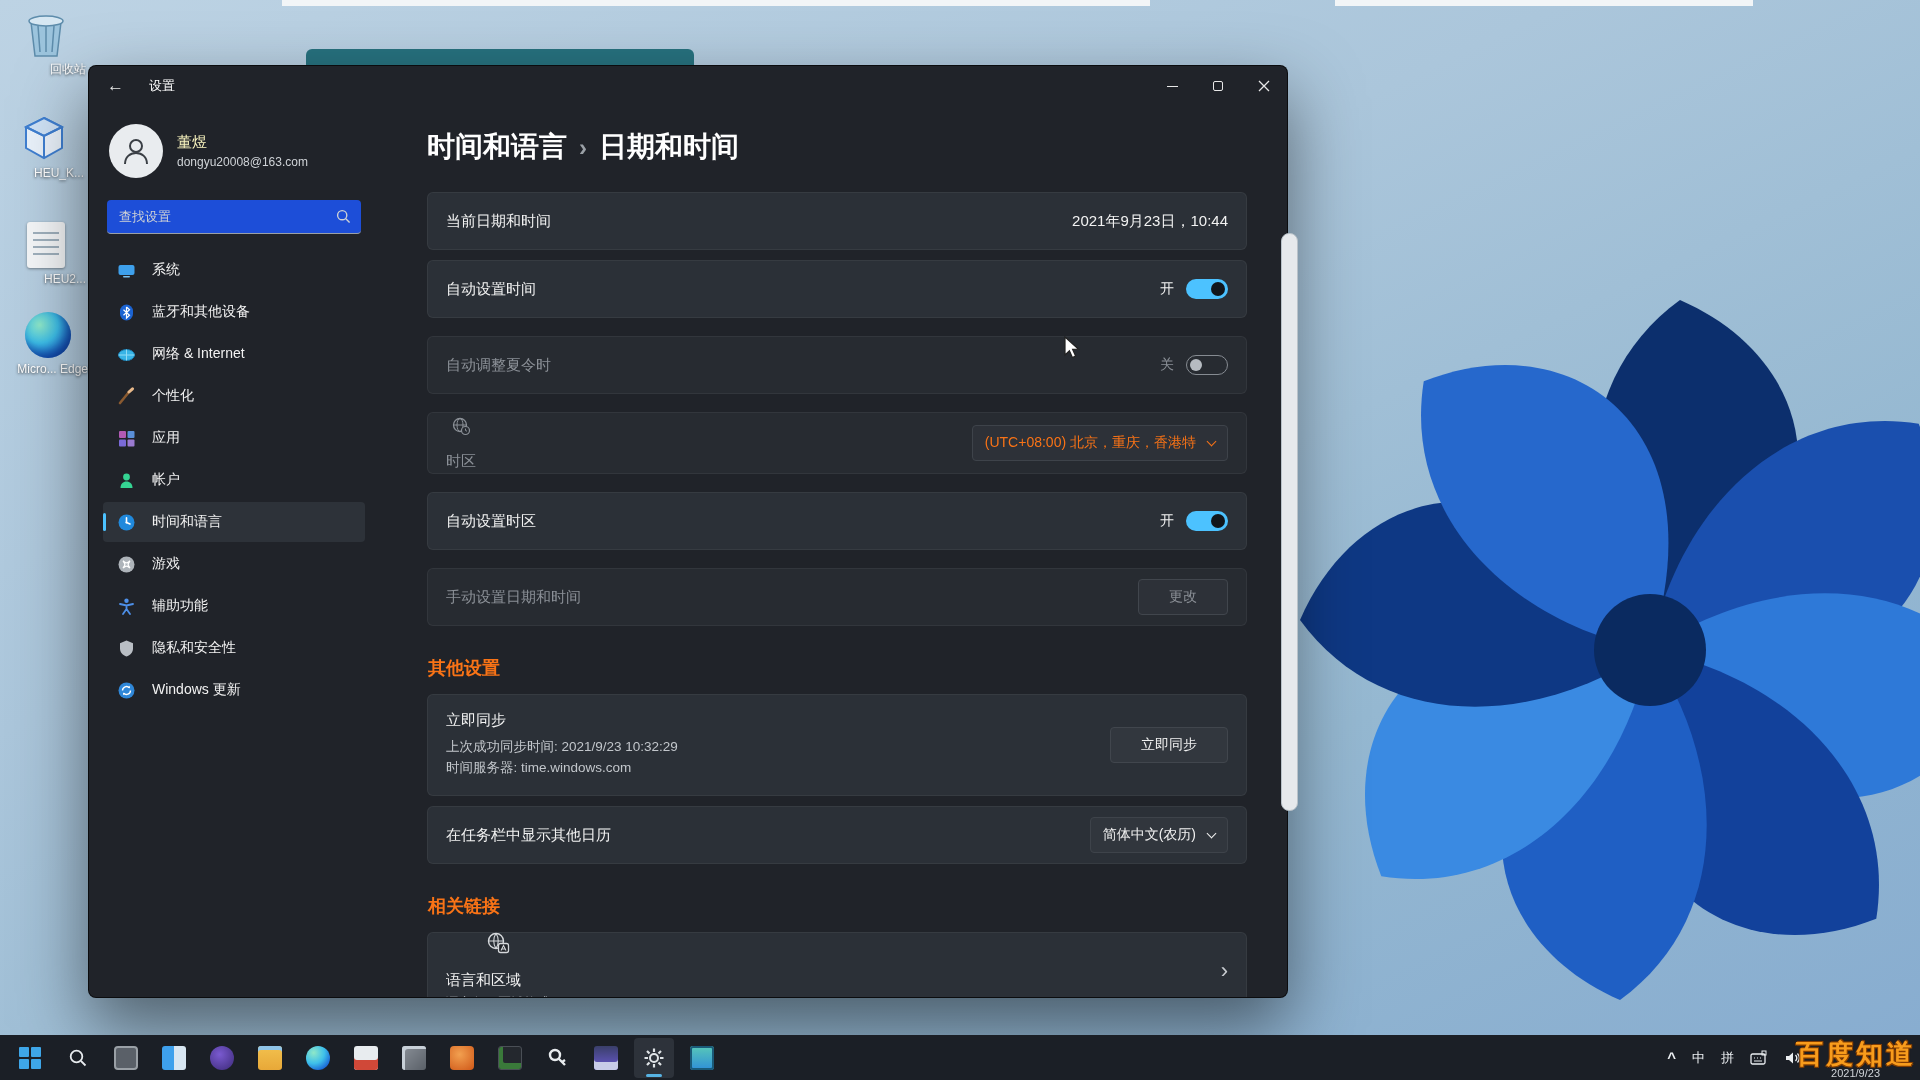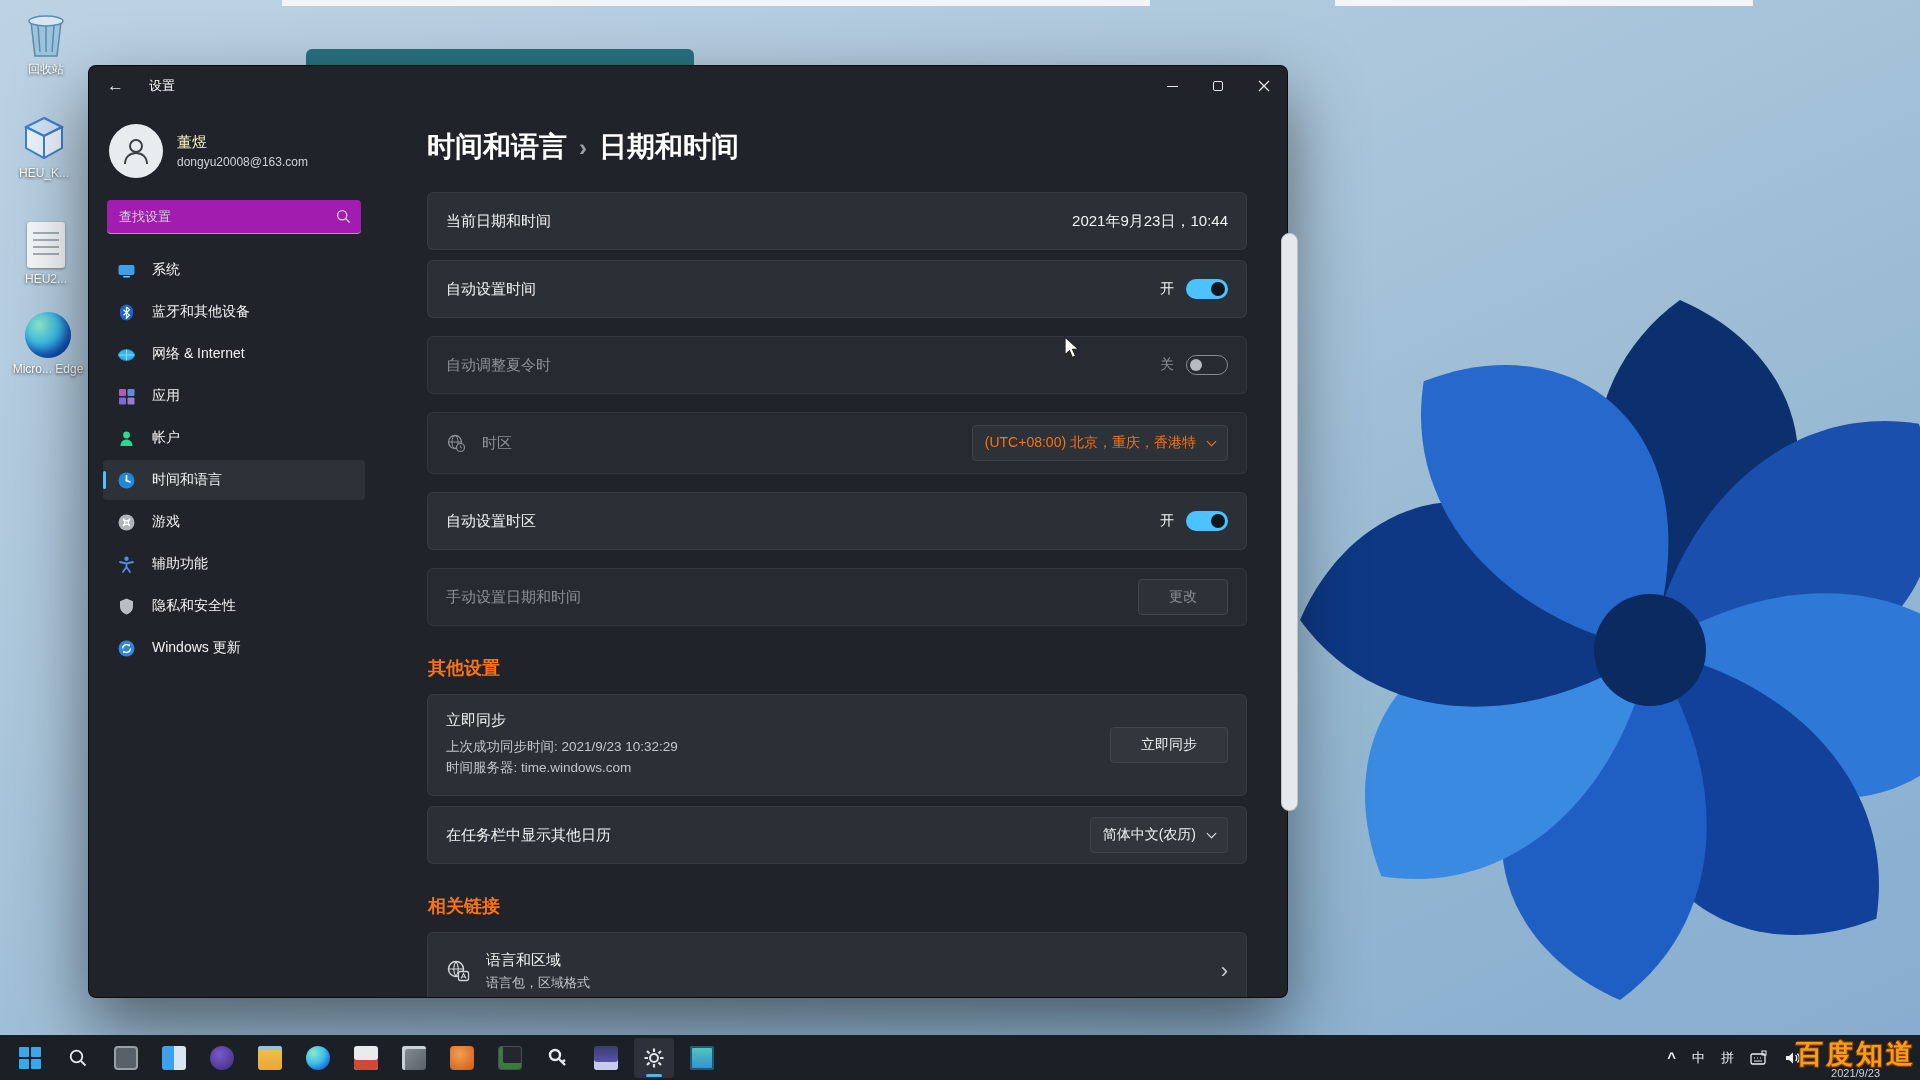--- a/index.html
+++ b/index.html
@@ -6,21 +6,21 @@
   html,body { width:1920px; height:1080px; overflow:hidden; background:#000;
               font-family:"Liberation Sans","DejaVu Sans",sans-serif; }
   #stage { position:relative; width:1920px; height:1080px; overflow:hidden; }
 
   
   .desktop { position:absolute; inset:0 0 45px 0;
     background:linear-gradient(155deg,#bdd3e4 0%,#abc6db 38%,#95b8d1 70%,#88add0 100%); }
   .bloom { position:absolute; right:-120px; top:150px; width:860px; height:930px; }
 
   
-  .dicon { position:absolute; width:80px; text-align:center; color:#fff; font-size:12px;
+  .dicon { position:absolute; width:80px; text-align:right; color:#fff; font-size:12px;
            text-shadow:0 1px 3px rgba(0,0,0,.75); line-height:1.25; cursor:default; }
   .dicon .art { display:flex; justify-content:center; align-items:flex-end; height:50px; margin-bottom:4px; }
   .edge-orb { width:46px; height:46px; border-radius:50%;
     background:radial-gradient(circle at 32% 28%, #8fe8c8 0%, #3ec0ea 40%, #1e6fd8 72%, #13419e 100%);
     box-shadow:inset -4px -6px 10px rgba(10,40,120,.55); }
   .doc-art { width:38px; height:46px; background:#f4f6f8; border-radius:3px; position:relative;
     box-shadow:0 1px 3px rgba(0,0,0,.4); }
   .doc-art:before { content:""; position:absolute; left:6px; top:10px; width:26px; height:2px;
     background:#9fb0bd; box-shadow:0 7px 0 #9fb0bd, 0 14px 0 #9fb0bd, 0 21px 0 #9fb0bd; }
 
@@ -47,21 +47,21 @@
   .winbody { display:flex; height:893px; }
 
   
   .sidebar { width:292px; padding:8px 16px 0 14px; flex:none; }
   .profile { display:flex; align-items:center; gap:14px; padding:10px 6px 16px 6px; }
   .avatar { width:54px; height:54px; border-radius:50%; background:#e9ecef; flex:none;
             display:flex; align-items:center; justify-content:center; }
   .pname { font-size:15px; font-weight:400; color:#fef9c3; margin-bottom:3px; }
   .pmail { font-size:12px; color:#cfd3d7; }
   .searchbox { position:relative; margin:6px 4px 16px 4px; }
-  .search-input { width:100%; height:34px; background:#a21caf; border:none;
+  .search-input { width:100%; height:34px; background:#1d4ed8; border:none;
     border-bottom:1px solid #9aa0a6; border-radius:4px; color:#e8e8e8; font-size:13px;
     padding:0 32px 0 12px; font-family:inherit; }
   .search-input::placeholder { color:#cdd1d5; }
   .searchbox svg { position:absolute; right:10px; top:9px; }
   .nav { list-style:none; }
   .nav li { position:relative; display:flex; align-items:center; gap:16px; height:40px;
     margin:2px 0; border-radius:4px; padding-left:14px; font-size:14px; color:#f2f2f2; cursor:pointer; }
   .nav li.sel { background:#2d3239; }
   .nav li.sel:before { content:""; position:absolute; left:0; top:11px; width:3px; height:18px;
     border-radius:2px; background:#4cc2ff; }
@@ -71,21 +71,21 @@
   .content { flex:1; padding:0 40px 0 46px; overflow:hidden; }
   .crumbs { margin-top:22px; display:flex; align-items:baseline; gap:12px;
     font-size:28px; font-weight:600; color:#fff; }
   .crumb-sep { color:#9aa0a6; font-size:24px; }
   .rows { margin-top:26px; }
   .card { background:#2b3037; border:1px solid rgba(255,255,255,.055); border-radius:6px;
     display:flex; align-items:center; justify-content:space-between;
     padding:8px 18px; margin-bottom:10px; height:58px; font-size:15px; color:#f2f2f2; }
   .card.glg { margin-bottom:18px; }
   .card.dim { background:#272b31; color:#8b9097; }
-  .rowleft { display:flex; align-items:center; gap:16px; }
+  .rowleft { display:flex; align-items:center; gap:16px;flex-direction:column; }
   .val { font-size:15px; color:#f2f2f2; }
   .tgl-wrap { display:flex; align-items:center; gap:12px; font-size:14px; }
   .switch { position:relative; width:42px; height:20px; border-radius:10px; cursor:pointer; }
   .switch.on { background:#4cc2ff; }
   .switch.on .knob { position:absolute; right:3px; top:3px; width:14px; height:14px;
     border-radius:50%; background:#11161c; }
   .switch.off { border:1px solid #868b92; }
   .switch.off .knob { position:absolute; left:3px; top:3px; width:12px; height:12px;
     border-radius:50%; background:#b6bbc1; }
   .dd { display:flex; align-items:center; gap:12px; background:#31363d;
@@ -274,20 +274,29 @@
                   <ellipse cx="9.5" cy="10" rx="8" ry="5.5" fill="#38b4e6"></ellipse>
                   <ellipse cx="9.5" cy="10" rx="8" ry="5.5" fill="none" stroke="#1a7db0" stroke-width="1"></ellipse>
                   <path d="M1.5 10 h16 M9.5 4.5 v11" stroke="#8fdbf5" stroke-width="1"></path>
                 </svg>
               </span>
             <span>网络 &amp; Internet</span>
           </li>
           <li>
             <span class="nico">
                 <svg width="19" height="19" viewBox="0 0 19 19">
+                  <path d="M3 16 L12 5" stroke="#8a5a30" stroke-width="2.6" stroke-linecap="round"></path>
+                  <path d="M12 5 L15.5 1.8" stroke="#e8b98a" stroke-width="3" stroke-linecap="round"></path>
+                </svg>
+              </span>
+            <span>个性化</span>
+          </li>
+          <li>
+            <span class="nico">
+                <svg width="19" height="19" viewBox="0 0 19 19">
                   <rect x="2" y="2" width="7" height="7" rx="1" fill="#b05ab4"></rect>
                   <rect x="10.5" y="2" width="7" height="7" rx="1" fill="#5a8fd8"></rect>
                   <rect x="2" y="10.5" width="7" height="7" rx="1" fill="#7a6ad8"></rect>
                   <rect x="10.5" y="10.5" width="7" height="7" rx="1" fill="#9a7ad0"></rect>
                 </svg>
               </span>
             <span>应用</span>
           </li>
           <li>
             <span class="nico">

